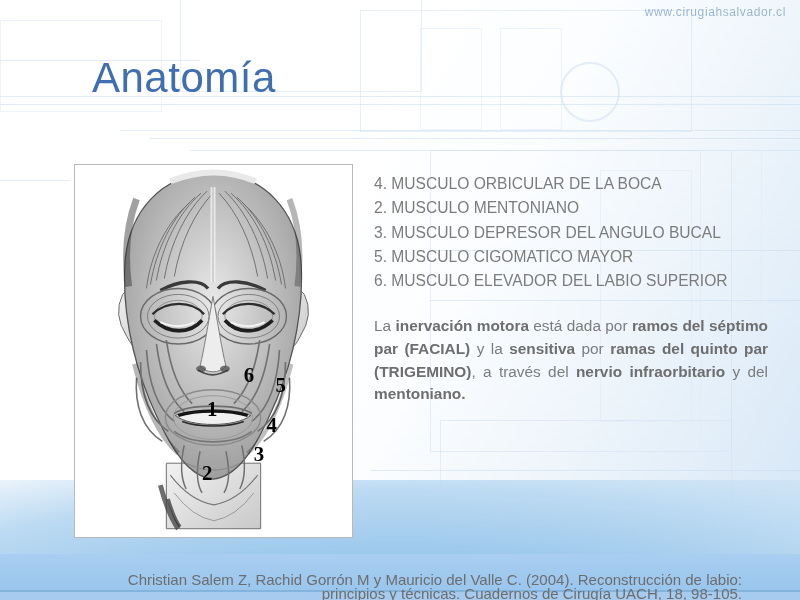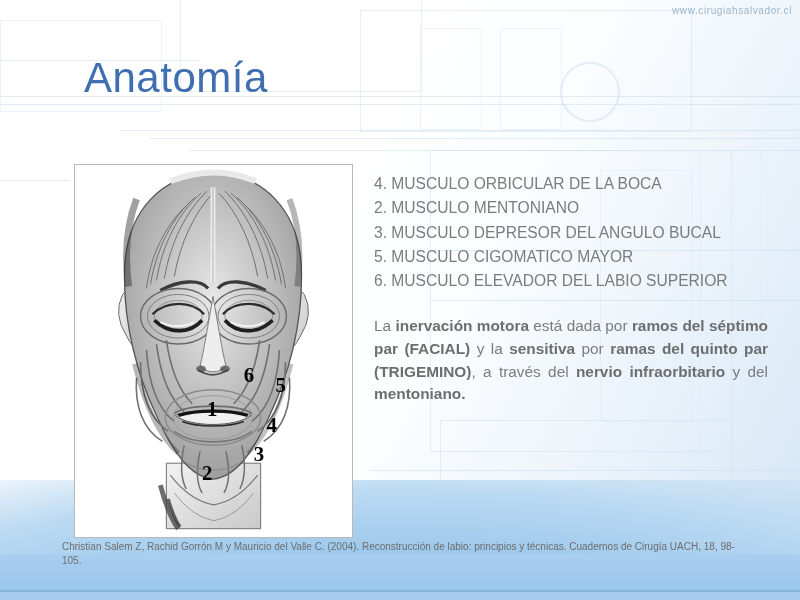--- a/index.html
+++ b/index.html
@@ -35,28 +35,28 @@
   }
   .band-rule{
     bottom:8px;height:2px;background:#7fb0d8;opacity:.85;
   }
   .band-foot{
     bottom:0;height:8px;background:#a6cbee;
   }
 
   
   .site-url{
-    position:absolute;top:5px;right:8px;
-    font-size:10px;letter-spacing:.6px;color:#9bb6cf;
+    position:absolute;top:5px;right:14px;
+    font-size:12px;letter-spacing:.6px;color:#9bb6cf;
     font-family:"Liberation Sans",sans-serif;
   }
 
   
   .title{
-    position:absolute;left:84px;top:57px;
+    position:absolute;left:92px;top:57px;
     font-size:42px;color:#3f6fb0;font-weight:400;
     letter-spacing:.5px;line-height:1;
   }
 
   
   .figure{
     position:absolute;left:74px;top:164px;width:279px;height:374px;
     background:#ffffff;border:1px solid #b9b9b9;box-sizing:border-box;
     overflow:hidden;
   }
@@ -72,22 +72,22 @@
     color:#7c7c7c;font-size:15.4px;line-height:22.6px;
     text-align:justify;margin:0;
   }
   .para b{color:#6e6e6e;font-weight:bold;}
   .para .u{text-decoration:underline;}
   .p1{margin-top:26px;}
   .p2{margin-top:22px;}
 
   
   .cite{
-    position:absolute;left:62px;top:540px;width:680px;
-    text-align:left;font-size:10px;color:#6d6d6d;line-height:14px;
+    position:absolute;left:62px;top:573px;width:680px;
+    text-align:right;font-size:15px;color:#6d6d6d;line-height:14px;
   }
 </style>
 </head>
 <body>
 
 <div id="slide">
 
   <div id="wmwrap">
     <div class="wm wm-block" style="left:180px;top:-20px;width:240px;height:110px;"></div>
     <div class="wm wm-block" style="left:360px;top:10px;width:330px;height:120px;"></div>

